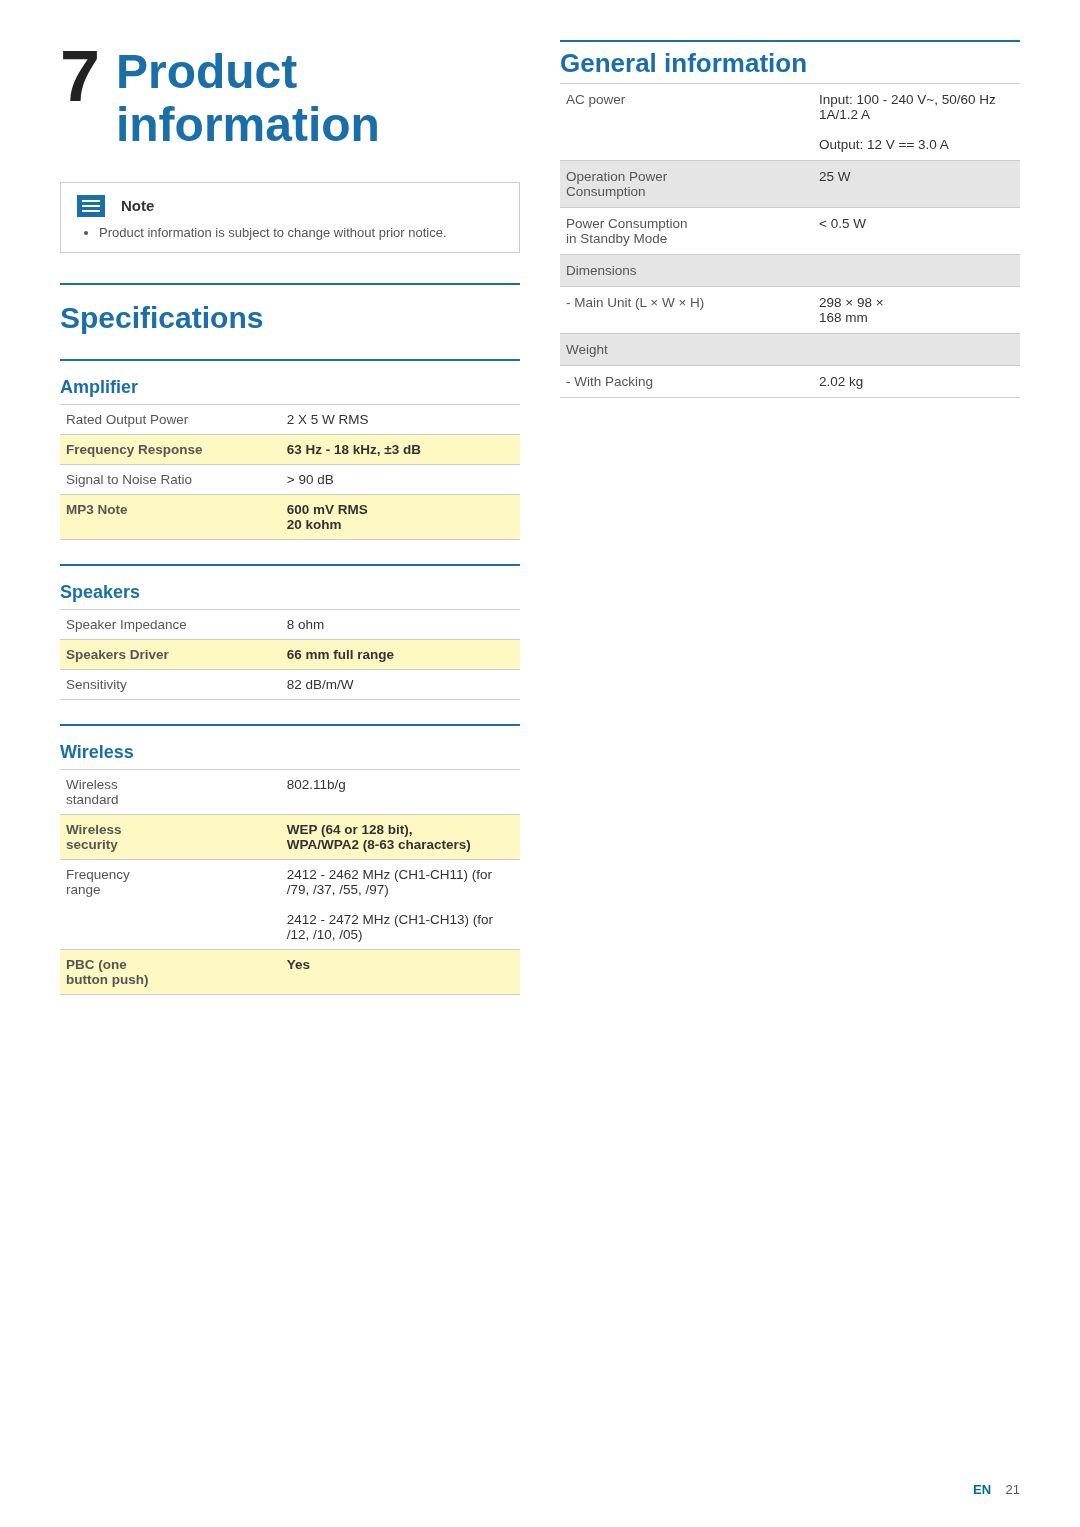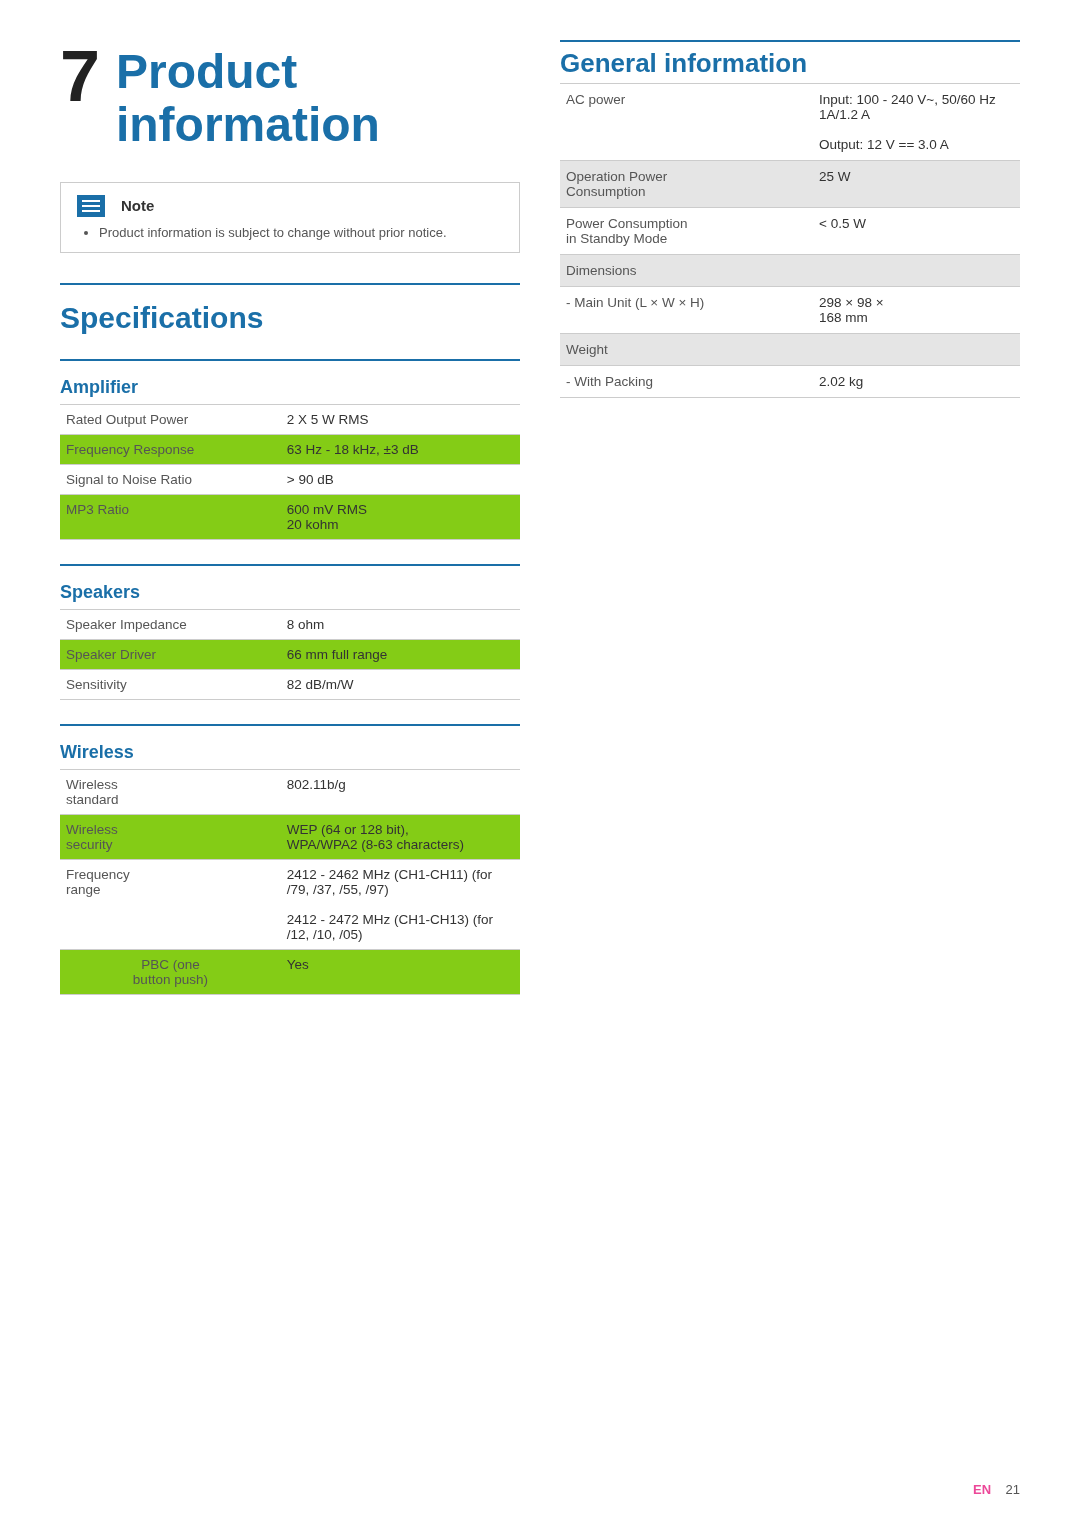--- a/index.html
+++ b/index.html
@@ -148,21 +148,22 @@
     }
     .spec-table td:first-child {
       width: 48%;
       color: #555;
     }
     .spec-table td:last-child {
       width: 52%;
       color: #333;
     }
     .spec-table tr.alt-row {
-      background: #84cc16;
+      background: #fef9c3;
+      font-weight: bold;
     }
 
     
     .right-col-top-line {
       border-top: 2px solid #1a6fa8;
       margin-bottom: 0;
     }
     .general-info-heading {
       font-size: 26px;
       font-weight: bold;
@@ -198,21 +199,21 @@
     
     .page-footer {
       position: fixed;
       bottom: 30px;
       right: 60px;
       font-size: 13px;
       color: #555;
     }
     .footer-lang {
       font-weight: bold;
-      color: #ec4899;
+      color: #0369a1;
     }
 
     .subsection-block {
       margin-bottom: 10px;
     }
   </style>
 </head>
 <body>
 
 <div class="page-layout">
@@ -258,39 +259,39 @@
             </tr>
             <tr class="alt-row">
               <td style="white-space: pre-line;">Frequency Response</td>
               <td style="white-space: pre-line;">63 Hz - 18 kHz, ±3 dB</td>
             </tr>
             <tr>
               <td style="white-space: pre-line;">Signal to Noise Ratio</td>
               <td style="white-space: pre-line;">&gt; 90 dB</td>
             </tr>
             <tr class="alt-row">
-              <td style="white-space: pre-line;">MP3 Ratio</td>
+              <td style="white-space: pre-line;">MP3 Note</td>
               <td style="white-space: pre-line;">600 mV RMS
 20 kohm</td>
             </tr>
           </tbody>
       </table>
     </div>
 
     <div class="subsection-block">
       <hr class="section-divider">
       <div class="subsection-heading">Speakers</div>
       <table class="spec-table">
         <tbody id="speakers-tbody">
             <tr>
               <td>Speaker Impedance</td>
               <td>8 ohm</td>
             </tr>
             <tr class="alt-row">
-              <td>Speaker Driver</td>
+              <td>Speakers Driver</td>
               <td>66 mm full range</td>
             </tr>
             <tr>
               <td>Sensitivity</td>
               <td>82 dB/m/W</td>
             </tr>
           </tbody>
       </table>
     </div>
 
@@ -311,21 +312,21 @@
 WPA/WPA2 (8-63 characters)</td>
             </tr>
             <tr>
               <td style="white-space: pre-line;">Frequency
 range</td>
               <td style="white-space: pre-line;">2412 - 2462 MHz (CH1-CH11) (for /79, /37, /55, /97)
 
 2412 - 2472 MHz (CH1-CH13) (for /12, /10, /05)</td>
             </tr>
             <tr class="alt-row">
-              <td style="white-space: pre-line; text-align: center;">PBC (one
+              <td style="white-space: pre-line;">PBC (one
 button push)</td>
               <td style="white-space: pre-line;">Yes</td>
             </tr>
           </tbody>
       </table>
     </div>
 
   </div>
 
   <div class="right-col">

